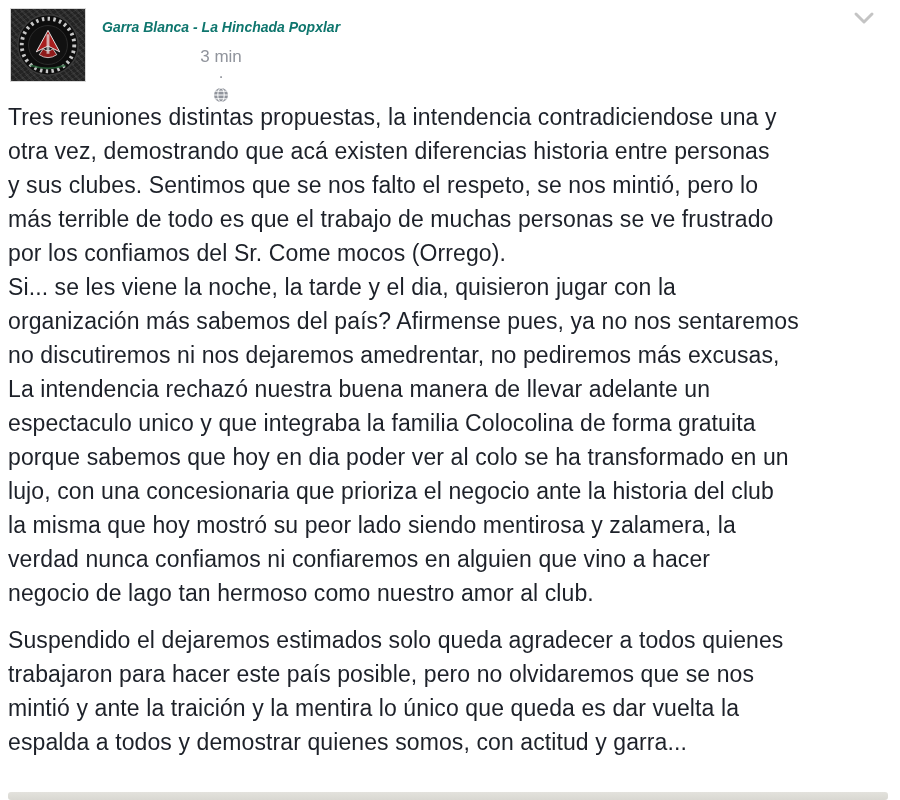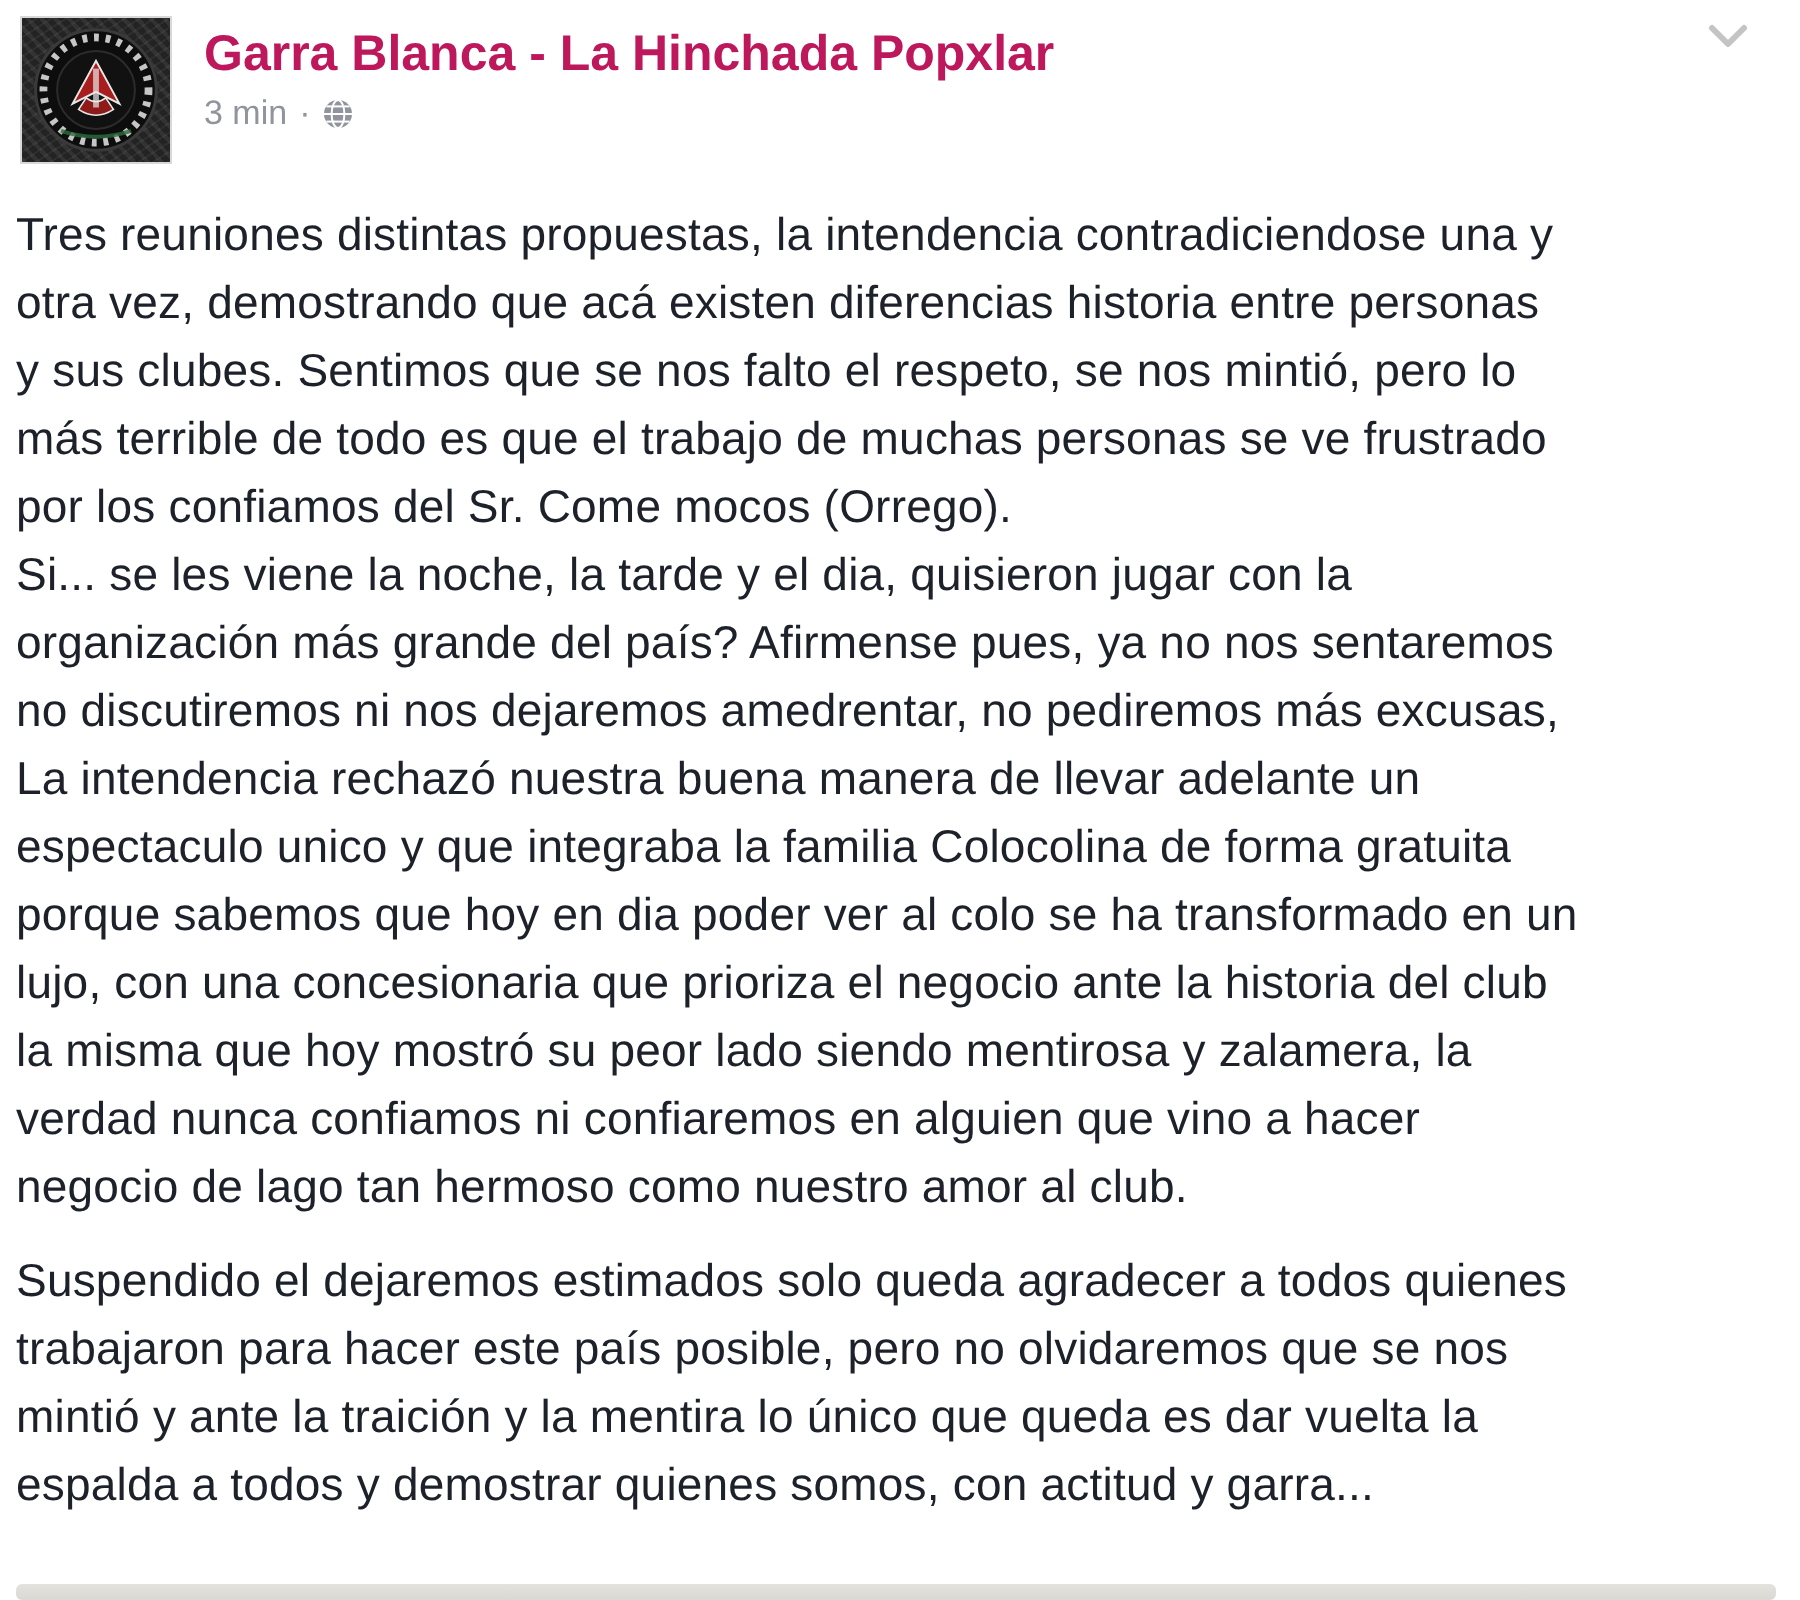--- a/index.html
+++ b/index.html
@@ -26,26 +26,26 @@
       repeating-linear-gradient(-33deg, rgba(255,255,255,0.05) 0 1px, rgba(0,0,0,0) 1px 4px),
       #232323;
     border: 1px solid #d8d8d8;
     box-sizing: border-box;
     cursor: pointer;
   }
   .avatar-box svg { display: block; width: 100%; height: 100%; }
 
   .header-text { margin-left: 16px; padding-top: 6px; }
   .page-name {
-    color: #be185d; font-weight: bold; font-size: 25px; line-height: 26px;
-    text-decoration: none; cursor: pointer; display: inline-block;
+    color: #0f766e; font-weight: bold; font-size: 14px; line-height: 26px;
+    text-decoration: none; cursor: pointer; display: inline-block; font-style: italic;
   }
   .meta-row {
     margin-top: 7px; display: flex; align-items: center;
-    color: #90949c; font-size: 17px; line-height: 20px;
+    color: #90949c; font-size: 17px; line-height: 20px; flex-direction: column;
   }
   .meta-row .sep { margin: 0 6px; }
   .globe-icon { width: 16px; height: 16px; display: inline-block; }
   .globe-icon svg { display: block; }
 
   .collapse-chevron {
     position: absolute; top: 6px; right: 22px;
     width: 28px; height: 24px; cursor: pointer;
     display: flex; align-items: center; justify-content: center;
   }
@@ -110,21 +110,21 @@
   </div>
 
   <div class="post-body">
     <div class="para">
       <div class="line">Tres reuniones distintas propuestas, la intendencia contradiciendose una y</div>
       <div class="line">otra vez, demostrando que acá existen diferencias historia entre personas</div>
       <div class="line">y sus clubes. Sentimos que se nos falto el respeto, se nos mintió, pero lo</div>
       <div class="line">más terrible de todo es que el trabajo de muchas personas se ve frustrado</div>
       <div class="line">por los confiamos del Sr. Come mocos (Orrego).</div>
       <div class="line">Si... se les viene la noche, la tarde y el dia, quisieron jugar con la</div>
-      <div class="line">organización más grande del país? Afirmense pues, ya no nos sentaremos</div>
+      <div class="line">organización más sabemos del país? Afirmense pues, ya no nos sentaremos</div>
       <div class="line">no discutiremos ni nos dejaremos amedrentar, no pediremos más excusas,</div>
       <div class="line">La intendencia rechazó nuestra buena manera de llevar adelante un</div>
       <div class="line">espectaculo unico y que integraba la familia Colocolina de forma gratuita</div>
       <div class="line">porque sabemos que hoy en dia poder ver al colo se ha transformado en un</div>
       <div class="line">lujo, con una concesionaria que prioriza el negocio ante la historia del club</div>
       <div class="line">la misma que hoy mostró su peor lado siendo mentirosa y zalamera, la</div>
       <div class="line">verdad nunca confiamos ni confiaremos en alguien que vino a hacer</div>
       <div class="line">negocio de lago tan hermoso como nuestro amor al club.</div>
     </div>
     <div class="para">

